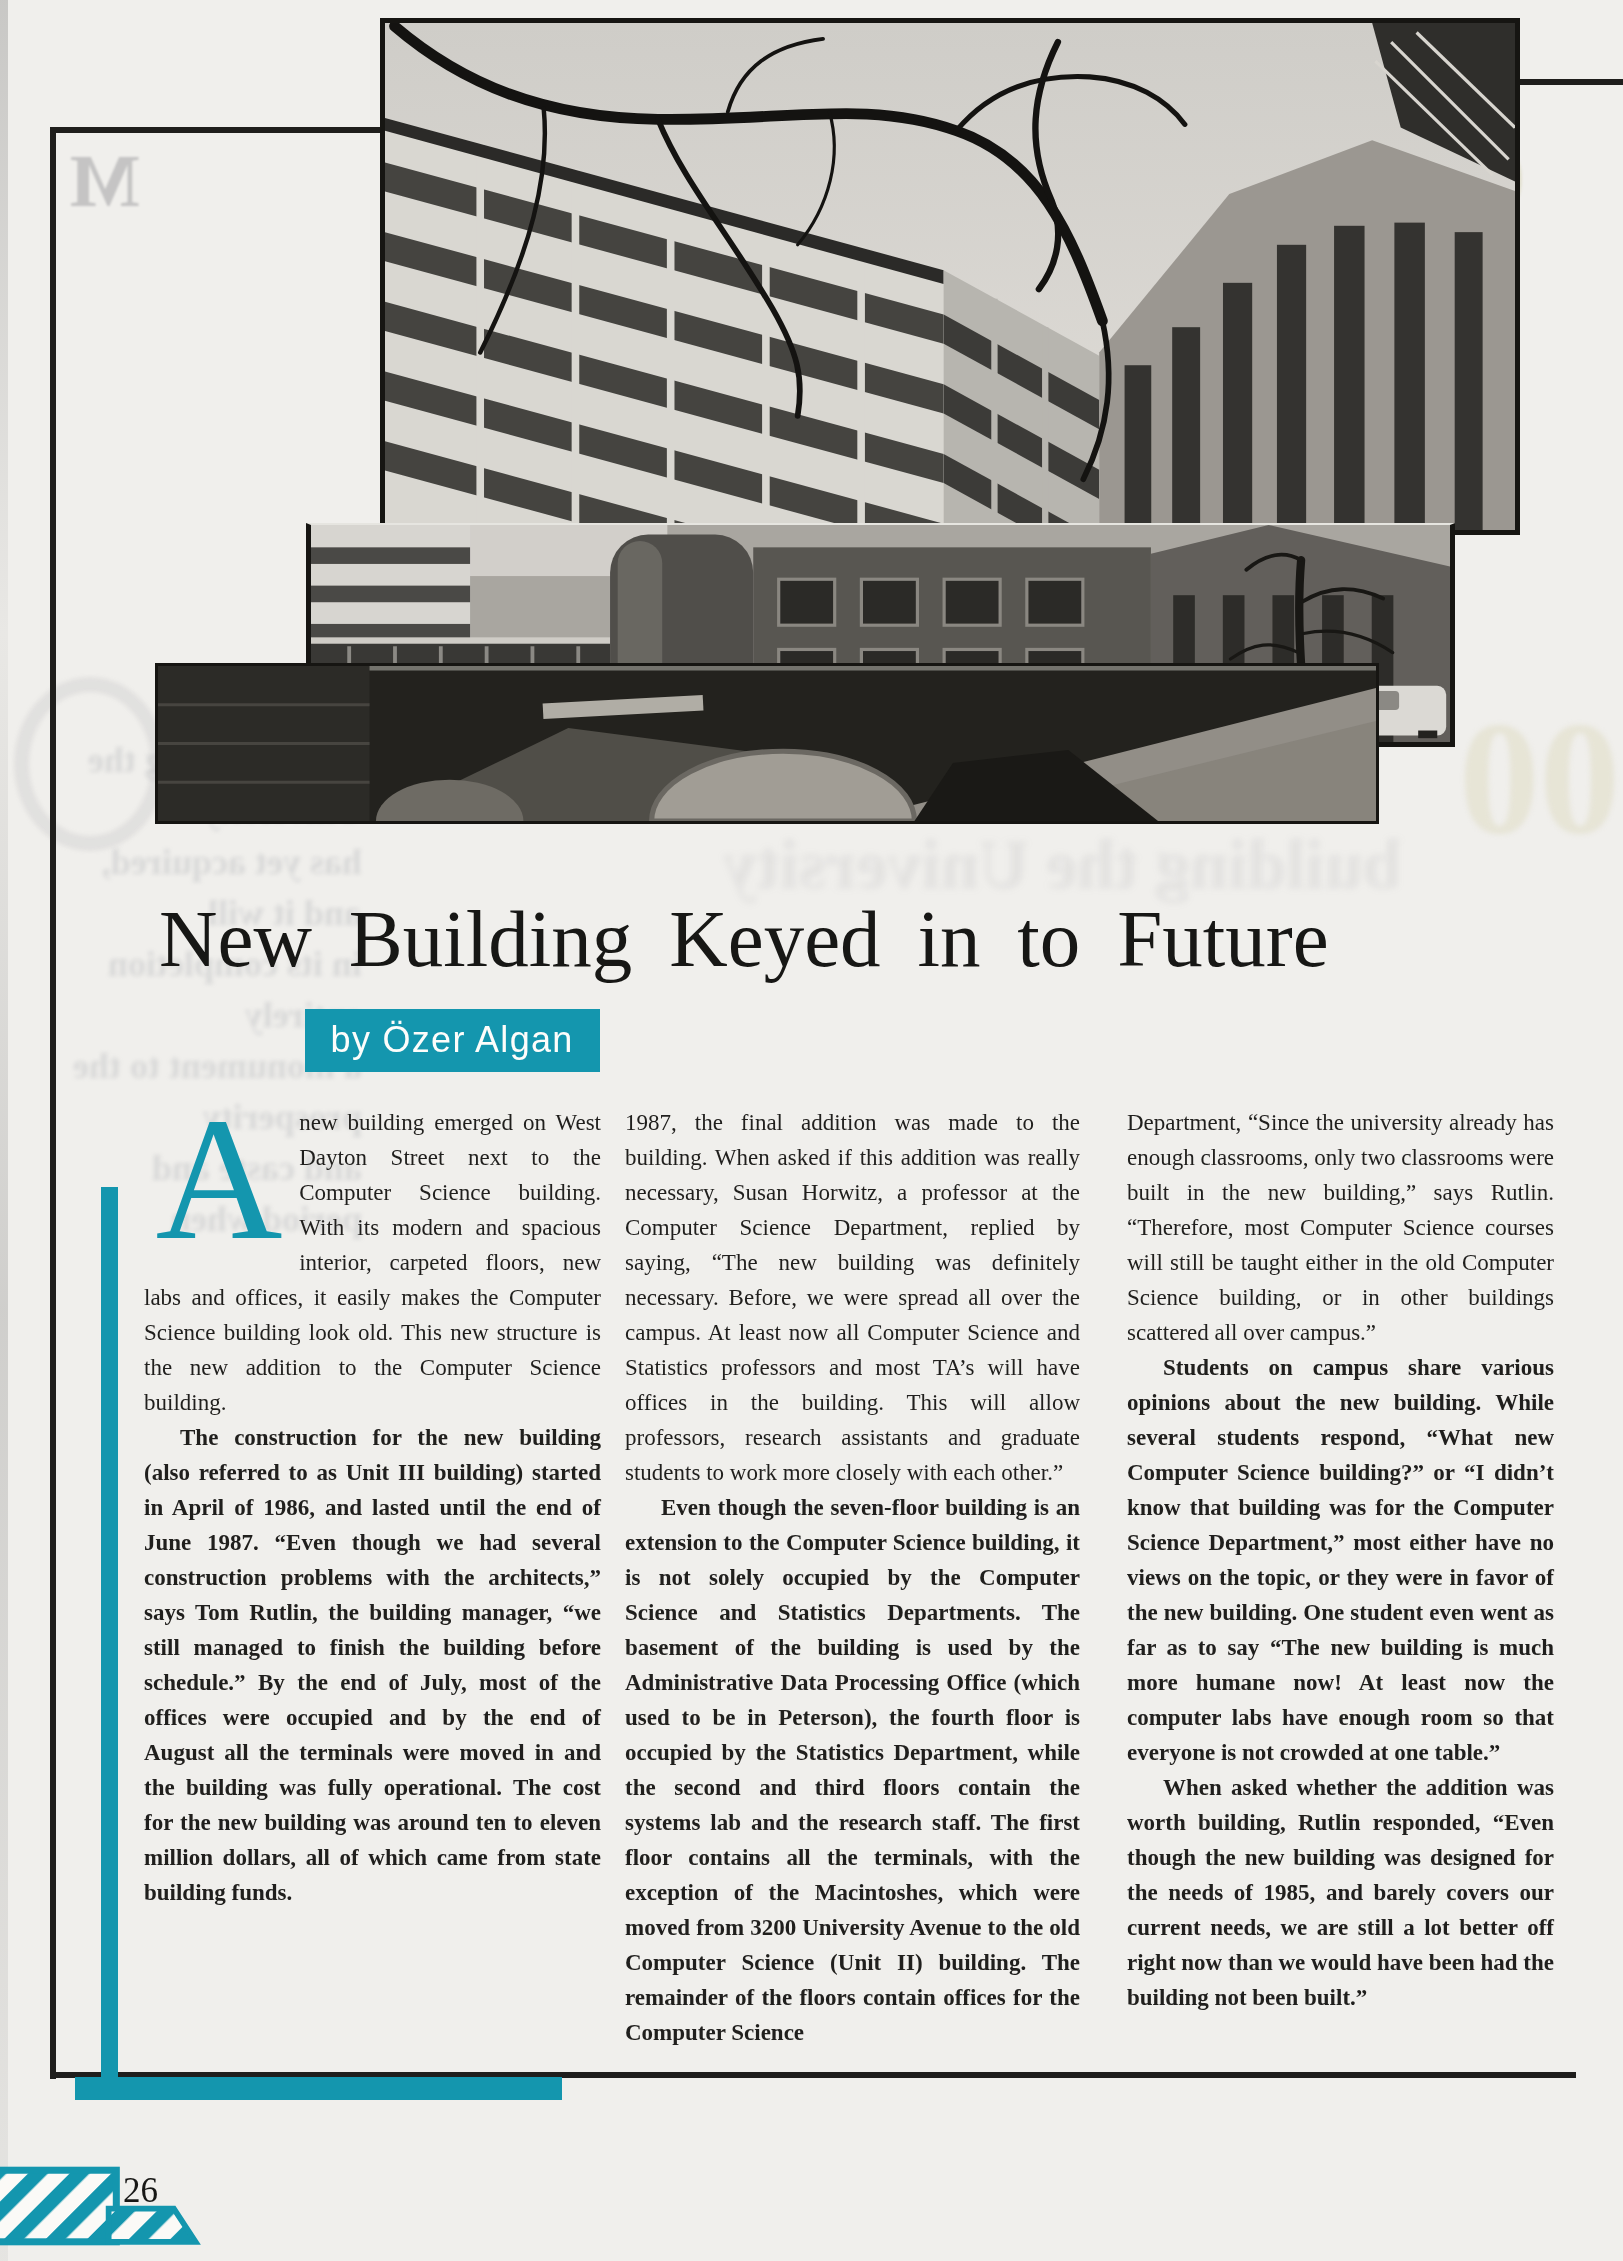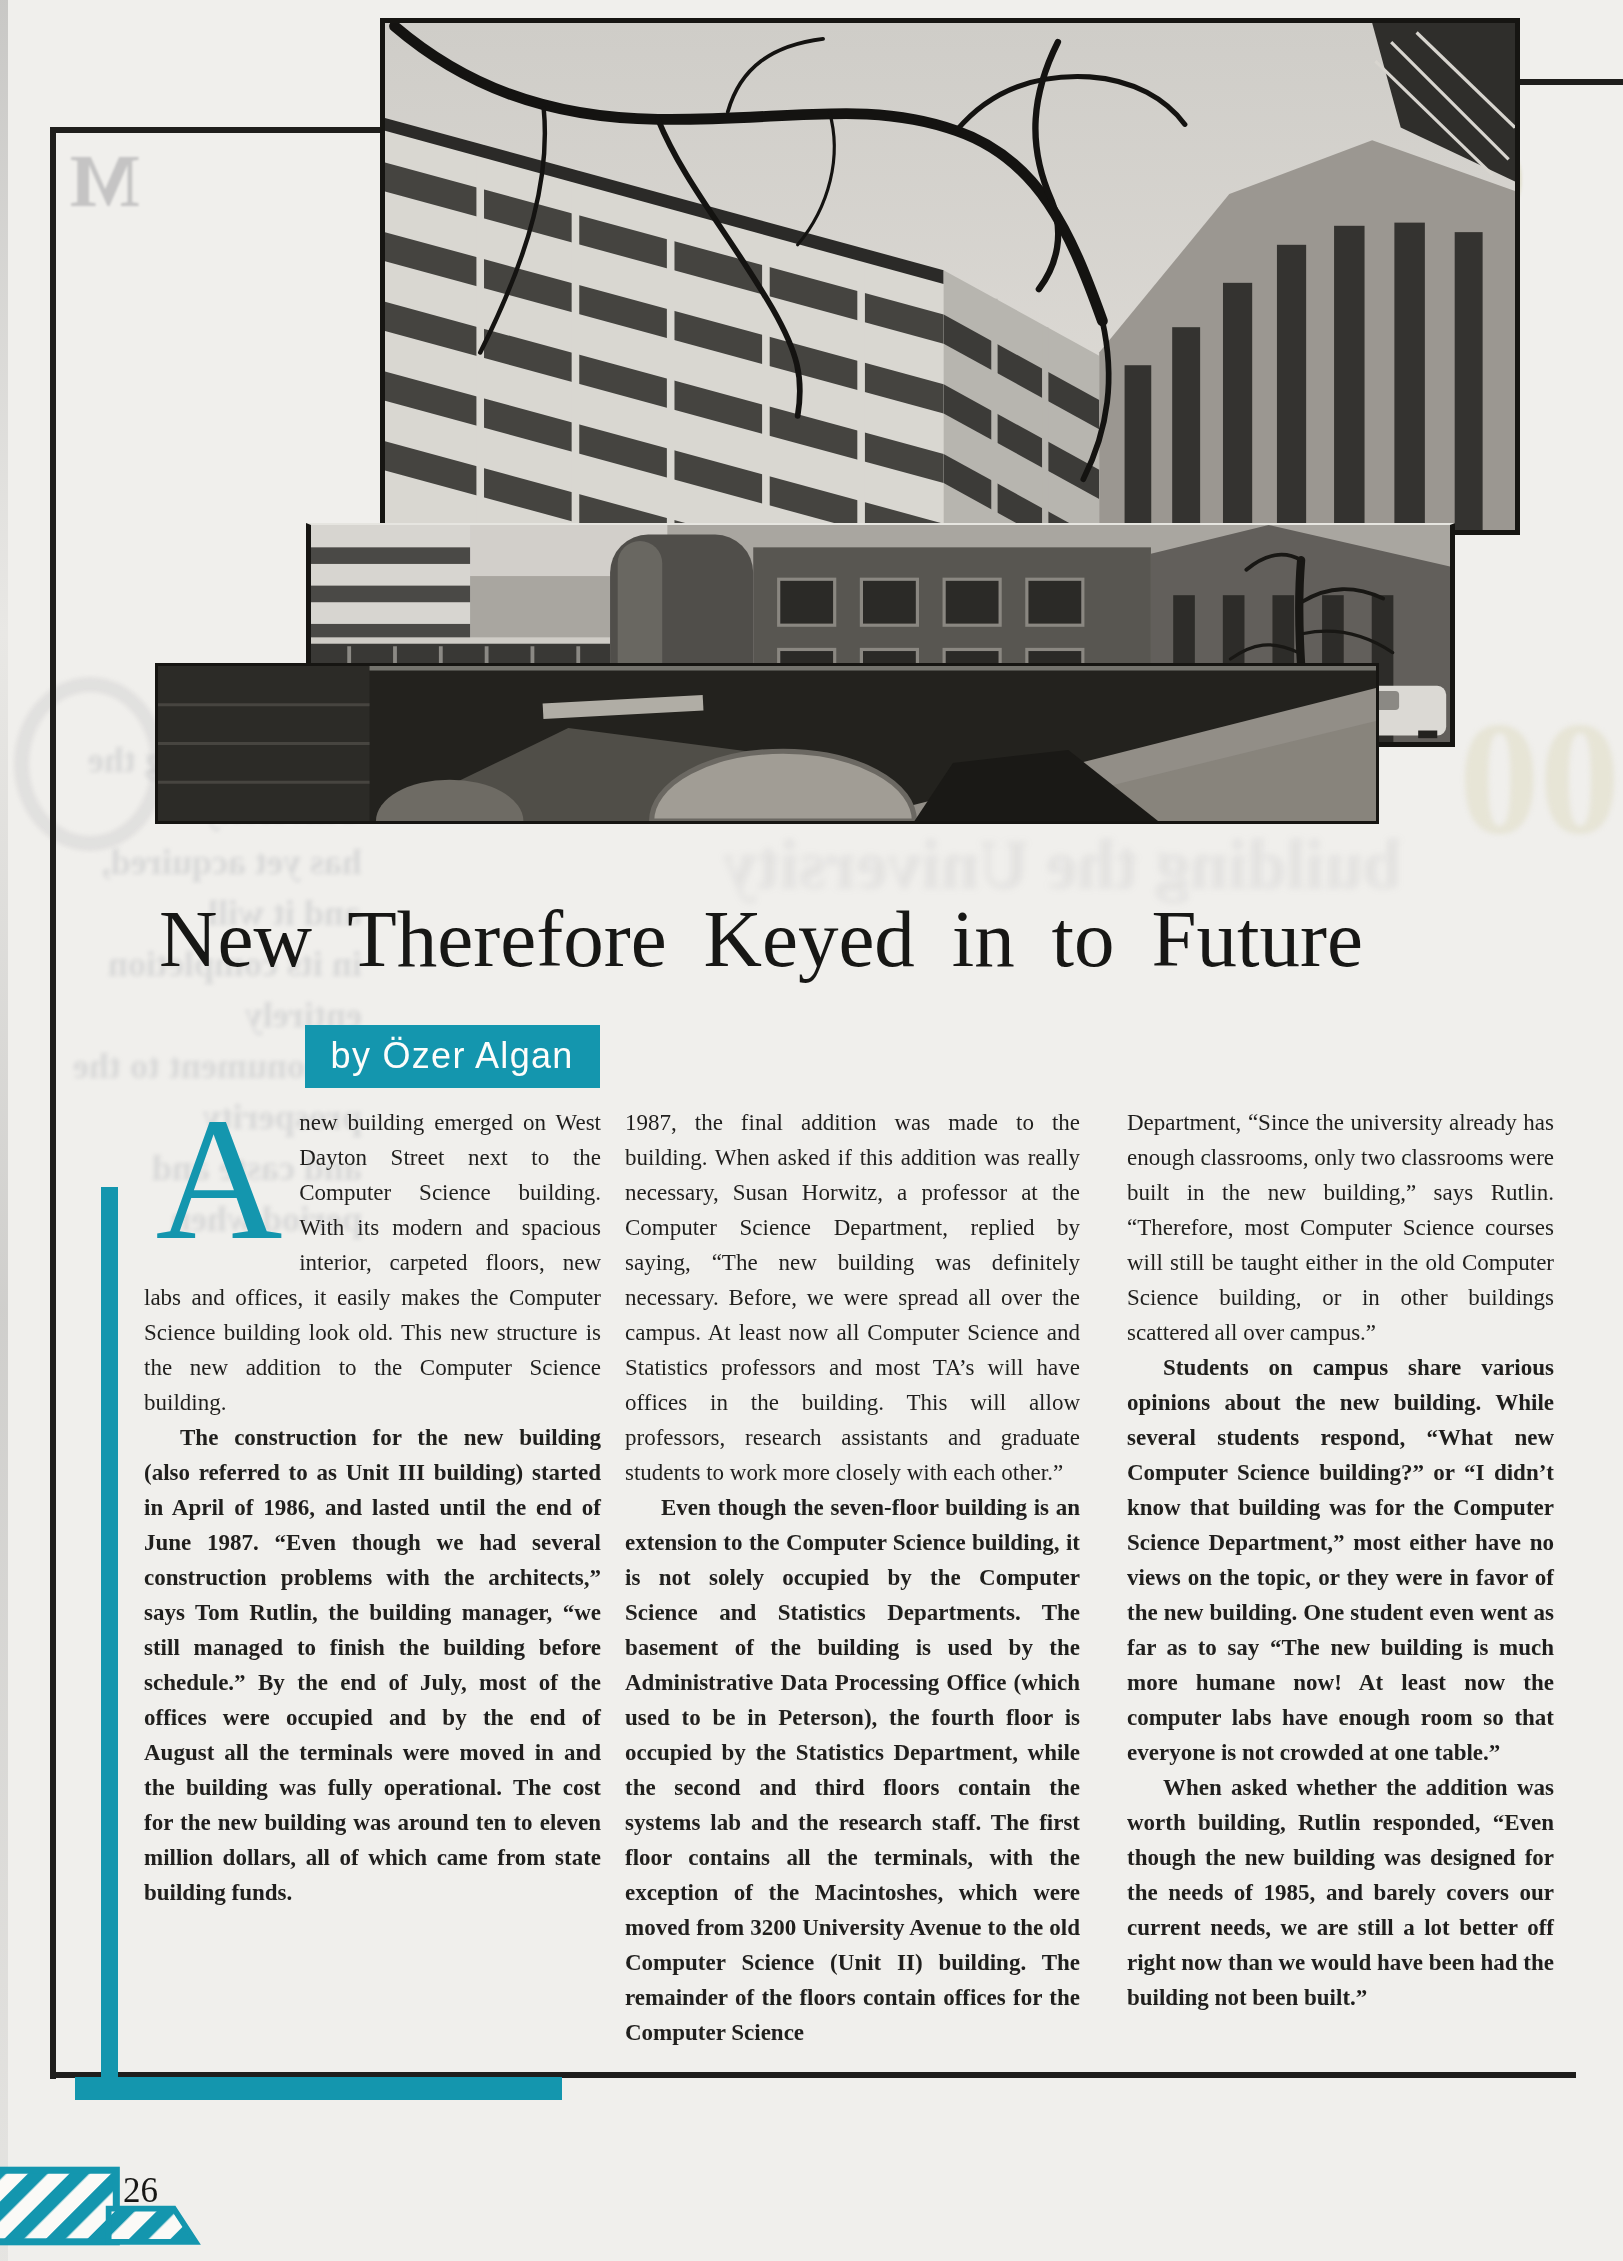--- a/index.html
+++ b/index.html
@@ -25,21 +25,21 @@
   #photo-top{left:380px;top:18px;width:1140px;height:517px;z-index:2;}
   #photo-middle{left:306px;top:523px;width:1149px;height:224px;z-index:3;border-top:2.6px solid rgba(238,237,233,.85);}
   #photo-bottom{left:155px;top:663px;width:1224px;height:161px;z-index:4;border-width:3.8px;}
   .photo svg{display:block;width:100%;height:100%;}
   
   #headline{position:absolute;left:159px;top:897px;width:1381px;z-index:5;margin:0;
     font:normal 81px/1.05 "Liberation Serif","DejaVu Serif",serif;color:#171715;
     white-space:nowrap;word-spacing:16.6px;}
   #byline{position:absolute;left:305px;top:1009px;width:295px;height:63px;z-index:6;
     background:var(--accent);color:#fdfdfb;box-sizing:border-box;padding-left:25.6px;
-    font:36px/62px "Liberation Sans","DejaVu Sans",sans-serif;letter-spacing:1.3px;margin-top:16px;}
+    font:36px/62px "Liberation Sans","DejaVu Sans",sans-serif;letter-spacing:1.3px;}
   
   #article{position:absolute;left:0;top:1105px;width:1624px;height:940px;overflow:hidden;z-index:5;}
   .col{position:absolute;top:0;text-align:justify;font-size:23px;line-height:35px;color:var(--ink);}
   .col.c1{left:144px;width:457px;}
   .col.c2{left:625px;width:455px;}
   .col.c3{left:1127px;width:427px;}
   .col p{margin:0;}
   .col p.indent{text-indent:36px;font-weight:bold;}
   .dropcap{float:left;font-size:176px;line-height:139px;color:var(--accent);
     margin:3.8px 16.6px 0 11.5px;font-family:"Liberation Serif","DejaVu Serif",serif;}
@@ -231,21 +231,21 @@
       <polygon points="340,240 640,96 980,140 900,240" fill="#504e48"></polygon>
       <rect x="600" y="58" width="250" height="24" fill="#b0ada5" transform="rotate(-3 600 58)"></rect>
       <polygon points="1080,240 1900,34 1900,240" fill="#928e87"></polygon>
       <polygon points="1260,240 1900,85 1900,240" fill="#7d7a72" opacity="0.5"></polygon>
       <path d="M770,240 A205,108 0 0 1 1180,240 Z" fill="#a19d95" stroke="#6b6862" stroke-width="8"></path>
       <path d="M340,240 A115,64 0 0 1 570,240 Z" fill="#6e6b64"></path>
       <polygon points="1180,240 1240,150 1420,130 1560,240" fill="#1a1916"></polygon>
     </svg>
   </div>
 
-  <h1 id="headline">New Therefore Keyed in to Future</h1>
+  <h1 id="headline">New Building Keyed in to Future</h1>
   <div id="byline">
     <span>by Özer Algan</span>
   </div>
 
   <div id="article">
       <div class="col c1">
         <p><span class="dropcap">A</span>new building emerged on West Dayton Street next to the Computer Science building. With its modern and spacious interior, carpeted floors, new labs and offices, it easily makes the Computer Science building look old. This new structure is the new addition to the Computer Science building.</p>
         <p class="indent">The construction for the new building (also referred to as Unit III building) started in April of 1986, and lasted until the end of June 1987. “Even though we had several construction problems with the architects,” says Tom Rutlin, the building manager, “we still managed to finish the building before schedule.” By the end of July, most of the offices were occupied and by the end of August all the terminals were moved in and the building was fully operational. The cost for the new building was around ten to eleven million dollars, all of which came from state building funds.</p>
       </div>
       <div class="col c2">

